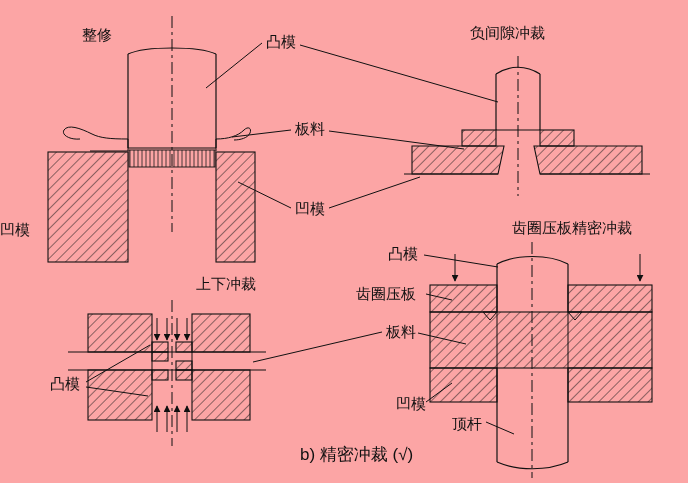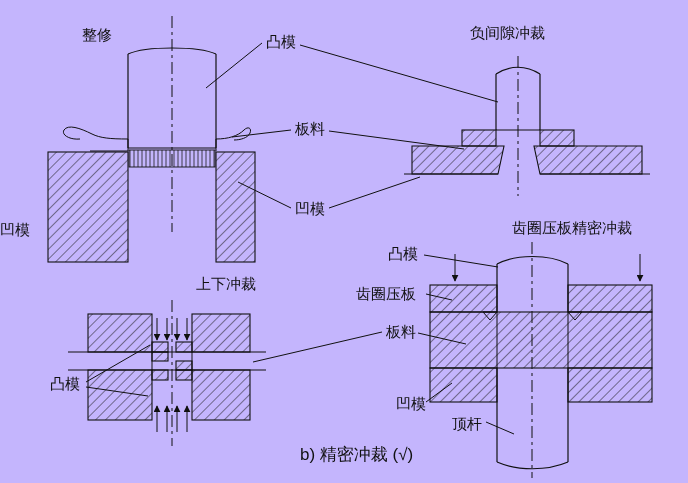--- a/index.html
+++ b/index.html
@@ -1,17 +1,17 @@
 <!DOCTYPE html>
 <html><head>
 <meta charset="utf-8">
 <style>
   html,body{margin:0;padding:0;background:#f6f6f4;}
   .canvas{
-    position:relative;width:688px;height:483px;background:#c4b5fd;
+    position:relative;width:688px;height:483px;background:#fca5a5;
     font-family:"Liberation Sans",sans-serif;overflow:hidden;
   }
   svg{display:block}
   .lbl{font-size:15px;fill:#111;font-family:"Liberation Sans",sans-serif;}
   .cap{font-size:17px;fill:#111;font-family:"Liberation Sans",sans-serif;}
   .ln{stroke:#111;stroke-width:1;fill:none;}
   .shape{stroke:#111;stroke-width:1.2;fill:none;}
   .hatched{stroke:#111;stroke-width:1.1;fill:url(#hatch);}
   .vhatched{stroke:#111;stroke-width:0.9;fill:url(#vhatch);}
   .cl{stroke:#111;stroke-width:1;stroke-dasharray:12 4 3 4;fill:none;}

